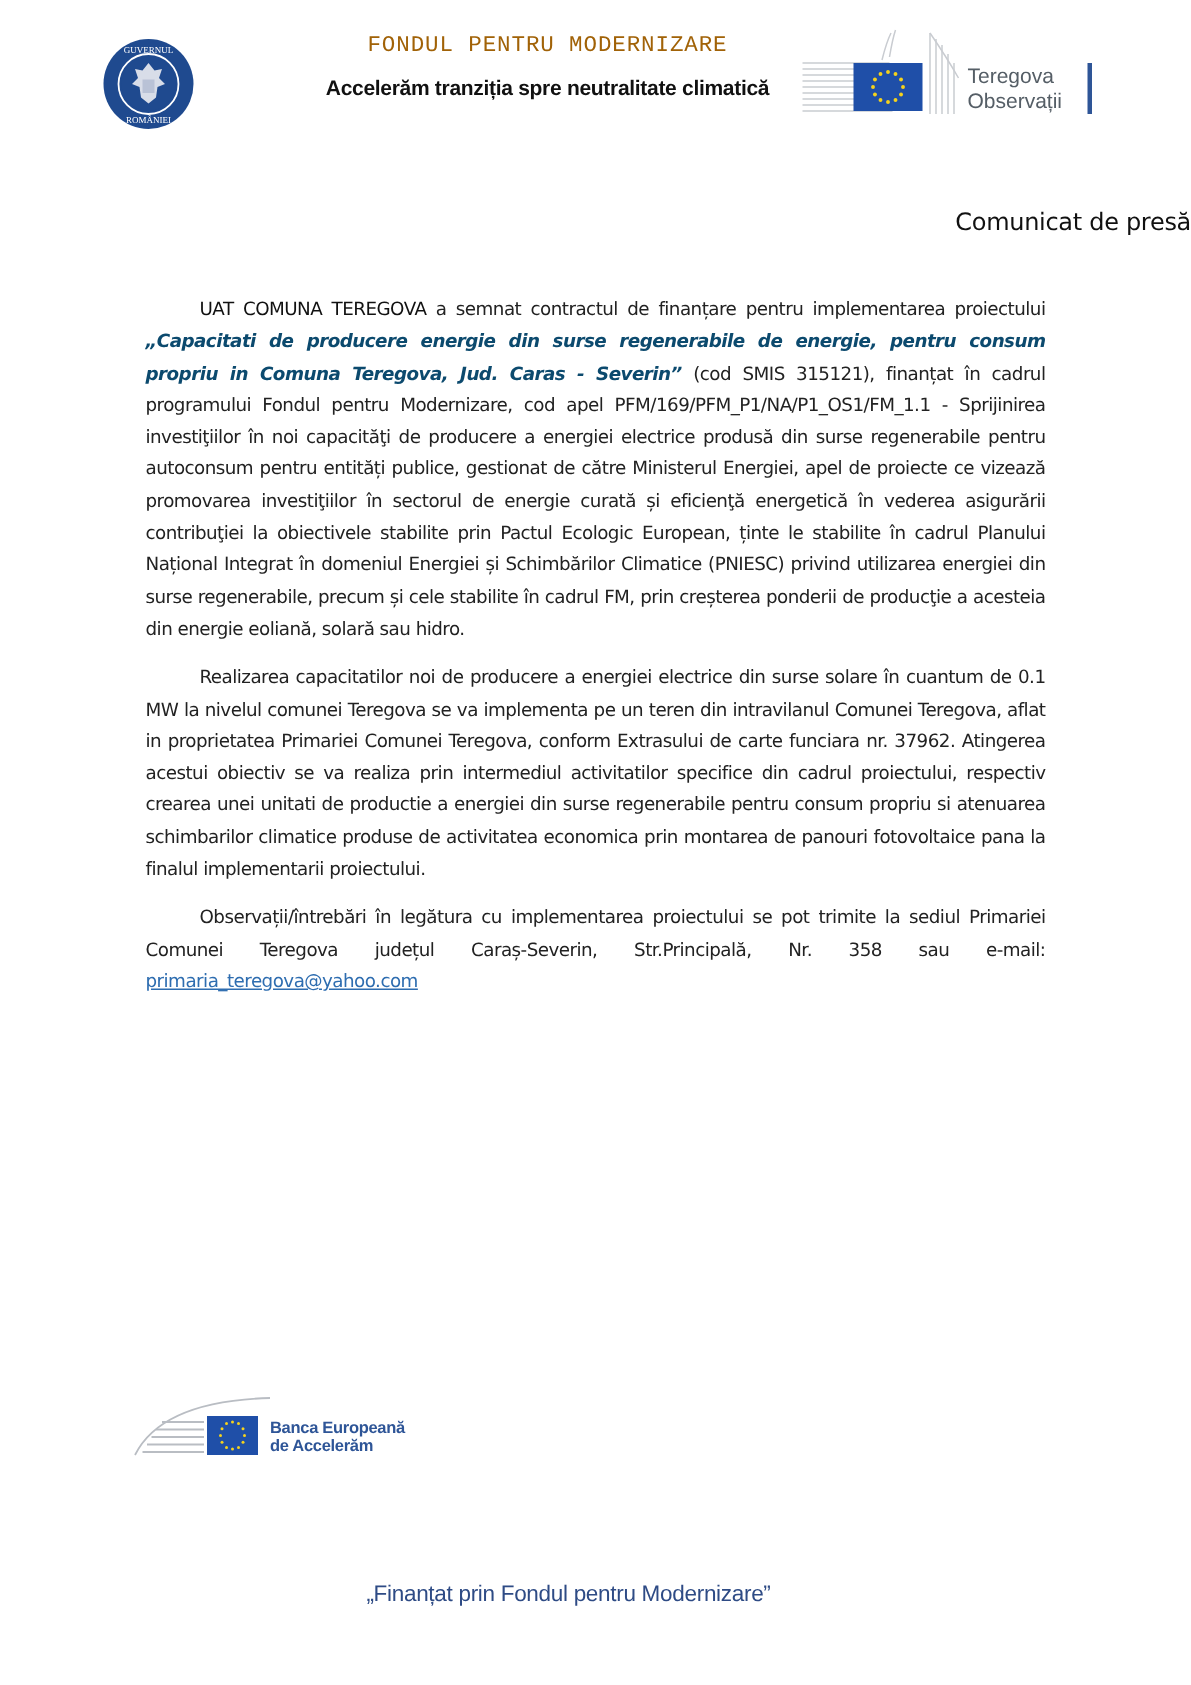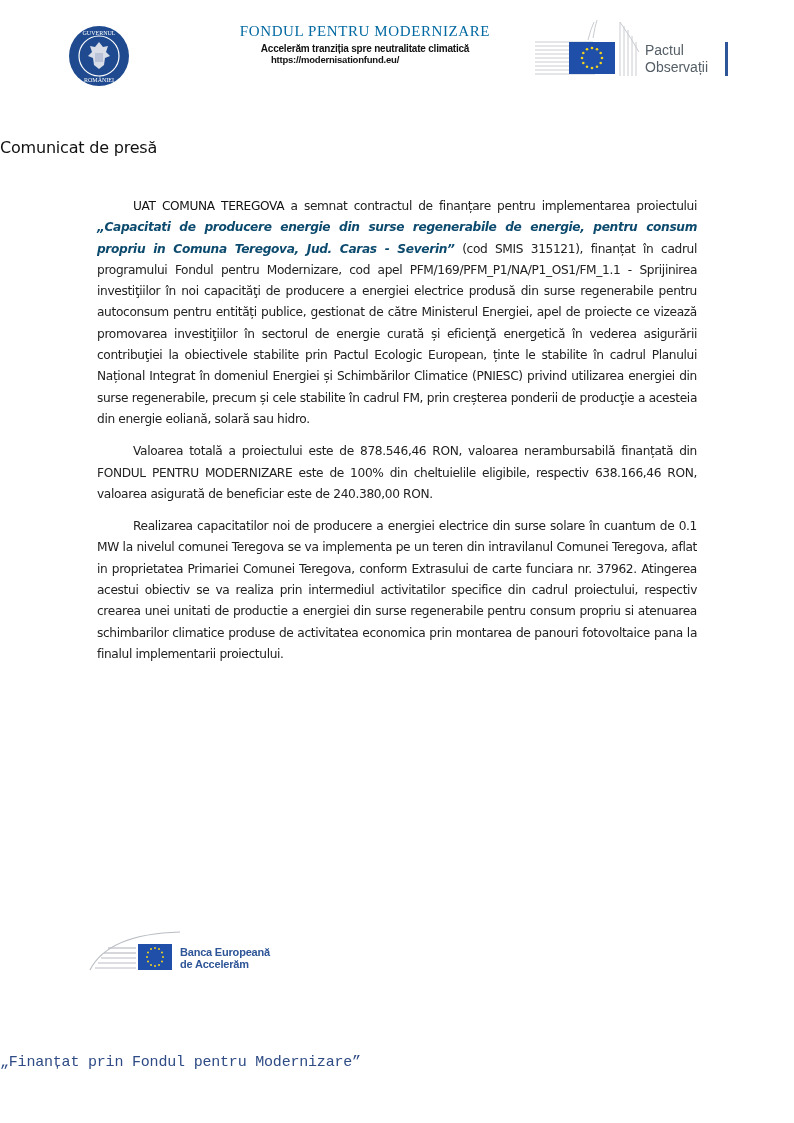--- a/index.html
+++ b/index.html
@@ -2,63 +2,62 @@
 <html><head>
 <meta charset="utf-8">
 <style>
   html, body { margin: 0; padding: 0; background: #ffffff; }
   body { width: 794px; height: 1123px; position: relative; overflow: hidden;
          font-family: "Liberation Sans", sans-serif; color: #1a1a1a; }
 
   .header { position: absolute; left: 0; top: 0; width: 794px; height: 100px; }
   .gov-logo { position: absolute; left: 68px; top: 25px; width: 62px; height: 62px; }
   .header-center { position: absolute; left: 180px; top: 22px; width: 370px; text-align: center; }
-  .fund-title { color: #0369a1; font-size: 15px; letter-spacing: 0.6px; font-family: Liberation Serif, serif; margin: 0; line-height: 18px; }
-  .fund-tagline { font-size: 10px; font-weight: bold; color: #111; margin-top: 3px; line-height: 11px; letter-spacing: -0.2px; }
+  .fund-title { color: #a16207; font-size: 15px; letter-spacing: 0.6px; font-family: Liberation Mono, monospace; margin: 0; line-height: 18px; }
+  .fund-tagline { font-size: 14px; font-weight: bold; color: #111; margin-top: 13px; line-height: 11px; letter-spacing: -0.2px; }
   .fund-url { font-size: 9.5px; font-weight: bold; color: #111; line-height: 11px; margin-left: -60px; letter-spacing: -0.2px; }
 
   .ec-logo { position: absolute; left: 533px; top: 18px; width: 200px; height: 62px; }
   .ec-text { position: absolute; left: 645px; top: 42px; font-size: 14px; color: #555e66; line-height: 17px; }
   .ec-bar { position: absolute; left: 725px; top: 42px; width: 3px; height: 34px; background: #2e5597; }
 
-  .doc-title { position: absolute; left: 0; width: 794px; top: 138px; text-align: left;
+  .doc-title { position: absolute; left: 0; width: 794px; top: 138px; text-align: right;
                font-size: 16px; color: #111; font-family: "DejaVu Sans", sans-serif; letter-spacing: -0.2px; }
 
   .body-text { position: absolute; left: 97px; top: 196px; width: 600px;
                font-family: "DejaVu Sans", sans-serif; font-size: 12.2px; line-height: 21.3px;
                color: #222; text-align: justify; letter-spacing: -0.35px; }
   .body-text p { margin: 0 0 11px 0; text-indent: 36px; }
   .bold { font-weight: normal; color: #111; }
   .bi { font-weight: bold; font-style: italic; color: #0c4a6e; }
   .email-link { color: #2e6db0; text-decoration: underline; cursor: pointer; }
 
   .eib-logo { position: absolute; left: 88px; top: 928px; width: 210px; height: 44px; }
   .eib-text { position: absolute; left: 180px; top: 946px; font-size: 11px; color: #2e5597; font-weight: bold; line-height: 12px; letter-spacing: -0.2px; }
 
-  .footer { position: absolute; left: 0; width: 758px; top: 1054px; 
-            font-family: Liberation Mono, monospace; font-size: 15px; color: #2e4b85; letter-spacing: -0.2px; }
+  .footer { position: absolute; left: 0; width: 758px; top: 1054px; text-align: center;
+            font-family: Liberation Sans, sans-serif; font-size: 15px; color: #2e4b85; letter-spacing: -0.2px; }
 </style>
 </head>
 <body>
 
 <div class="header">
   <svg class="gov-logo" viewBox="0 0 62 62">
     <circle cx="31" cy="31" r="30" fill="#1f4a8f"></circle>
     <circle cx="31" cy="31" r="20" fill="none" stroke="#ffffff" stroke-width="1.2"></circle>
     <circle cx="31" cy="31" r="18" fill="#1f4a8f"></circle>
     <path d="M31 17 L35 22 L40 21 L38 27 L42 31 L37 33 L36 40 L31 44 L26 40 L25 33 L20 31 L24 27 L22 21 L27 22 Z" fill="#d8dde8"></path>
     <rect x="27" y="28" width="8" height="9" fill="#b9c2d6"></rect>
     <text x="31" y="10" font-size="6" fill="#fff" text-anchor="middle" font-family="Liberation Serif, serif">GUVERNUL</text>
     <text x="31" y="57" font-size="6" fill="#fff" text-anchor="middle" font-family="Liberation Serif, serif">ROMÂNIEI</text>
   </svg>
 
   <div class="header-center">
     <div class="fund-title">FONDUL  PENTRU  MODERNIZARE</div>
     <div class="fund-tagline">Accelerăm tranziția spre neutralitate climatică</div>
-    <div class="fund-url">https://modernisationfund.eu/</div>
   </div>
 
   <svg class="ec-logo" viewBox="0 0 200 62">
     <g stroke="#c9ccd1" stroke-width="1">
       <path d="M2 24 L60 24"></path>
         <path d="M2 28 L62 28"></path>
         <path d="M2 32 L62 32"></path>
         <path d="M2 36 L62 36"></path>
       <path d="M2 40 L62 40"></path>
         <path d="M2 44 L62 44"></path>
@@ -84,32 +83,32 @@
         <circle cx="64" cy="48.7" r="1.3"></circle>
       <circle cx="59" cy="50" r="1.3"></circle>
         <circle cx="54" cy="48.7" r="1.3"></circle>
         <circle cx="50.3" cy="45" r="1.3"></circle>
       <circle cx="49" cy="40" r="1.3"></circle>
         <circle cx="50.3" cy="35" r="1.3"></circle>
         <circle cx="54" cy="31.3" r="1.3"></circle>
     </g>
   </svg>
   <div class="ec-text">
-    <div>Pactul</div>
+    <div>Teregova</div>
     <div>Observații</div>
   </div>
   <div class="ec-bar"></div>
 </div>
 
 <div class="doc-title">Comunicat de presă</div>
 
 <div class="body-text">
   <p><span class="bold">UAT COMUNA TEREGOVA</span><span> a semnat contractul de finanțare pentru implementarea proiectului </span><span class="bi">„Capacitati de producere energie din surse regenerabile de energie, pentru consum propriu in Comuna Teregova, Jud. Caras - Severin”</span><span> (cod SMIS 315121), finanțat în cadrul programului Fondul pentru Modernizare, cod apel PFM/169/PFM_P1/NA/P1_OS1/FM_1.1 - Sprijinirea investiţiilor în noi capacităţi de producere a energiei electrice produsă din surse regenerabile pentru autoconsum pentru entități publice, gestionat de către Ministerul Energiei, apel de proiecte ce vizează promovarea investiţiilor în sectorul de energie curată și eficienţă energetică în vederea asigurării contribuţiei la obiectivele stabilite prin Pactul Ecologic European, ținte le stabilite în cadrul Planului Național Integrat în domeniul Energiei și Schimbărilor Climatice (PNIESC) privind utilizarea energiei din surse regenerabile, precum și cele stabilite în cadrul FM, prin creșterea ponderii de producţie a acesteia din energie eoliană, solară sau hidro.</span></p>
-  <p>Valoarea totală a proiectului este de 878.546,46 RON, valoarea nerambursabilă finanțată din FONDUL PENTRU MODERNIZARE este de 100% din cheltuielile eligibile, respectiv 638.166,46 RON, valoarea asigurată de beneficiar este de 240.380,00 RON.</p>
   <p>Realizarea capacitatilor noi de producere a energiei electrice din surse solare în cuantum de 0.1 MW la nivelul comunei Teregova se va implementa pe un teren din intravilanul Comunei Teregova, aflat in proprietatea Primariei Comunei Teregova, conform Extrasului de carte funciara nr. 37962. Atingerea acestui obiectiv se va realiza prin intermediul activitatilor specifice din cadrul proiectului, respectiv crearea unei unitati de productie a energiei din surse regenerabile pentru consum propriu si  atenuarea schimbarilor climatice produse de activitatea economica prin montarea de panouri fotovoltaice pana la finalul implementarii proiectului.</p>
+  <p><span>Observații/întrebări în legătura cu implementarea proiectului se pot trimite la sediul Primariei Comunei Teregova județul Caraș-Severin, Str.Principală, Nr. 358 sau e-mail: </span><span class="email-link">primaria_teregova@yahoo.com</span></p>
 </div>
 
 <svg class="eib-logo" viewBox="0 0 210 44">
   <g stroke="#b9bdc3" stroke-width="1.2" fill="none">
     <path d="M2 42 Q20 6 92 4"></path>
     <path d="M20 20 L48 20"></path>
       <path d="M16 25 L48 25"></path>
       <path d="M13 30 L48 30"></path>
     <path d="M10 35 L48 35"></path>
       <path d="M7 40 L48 40"></path>

